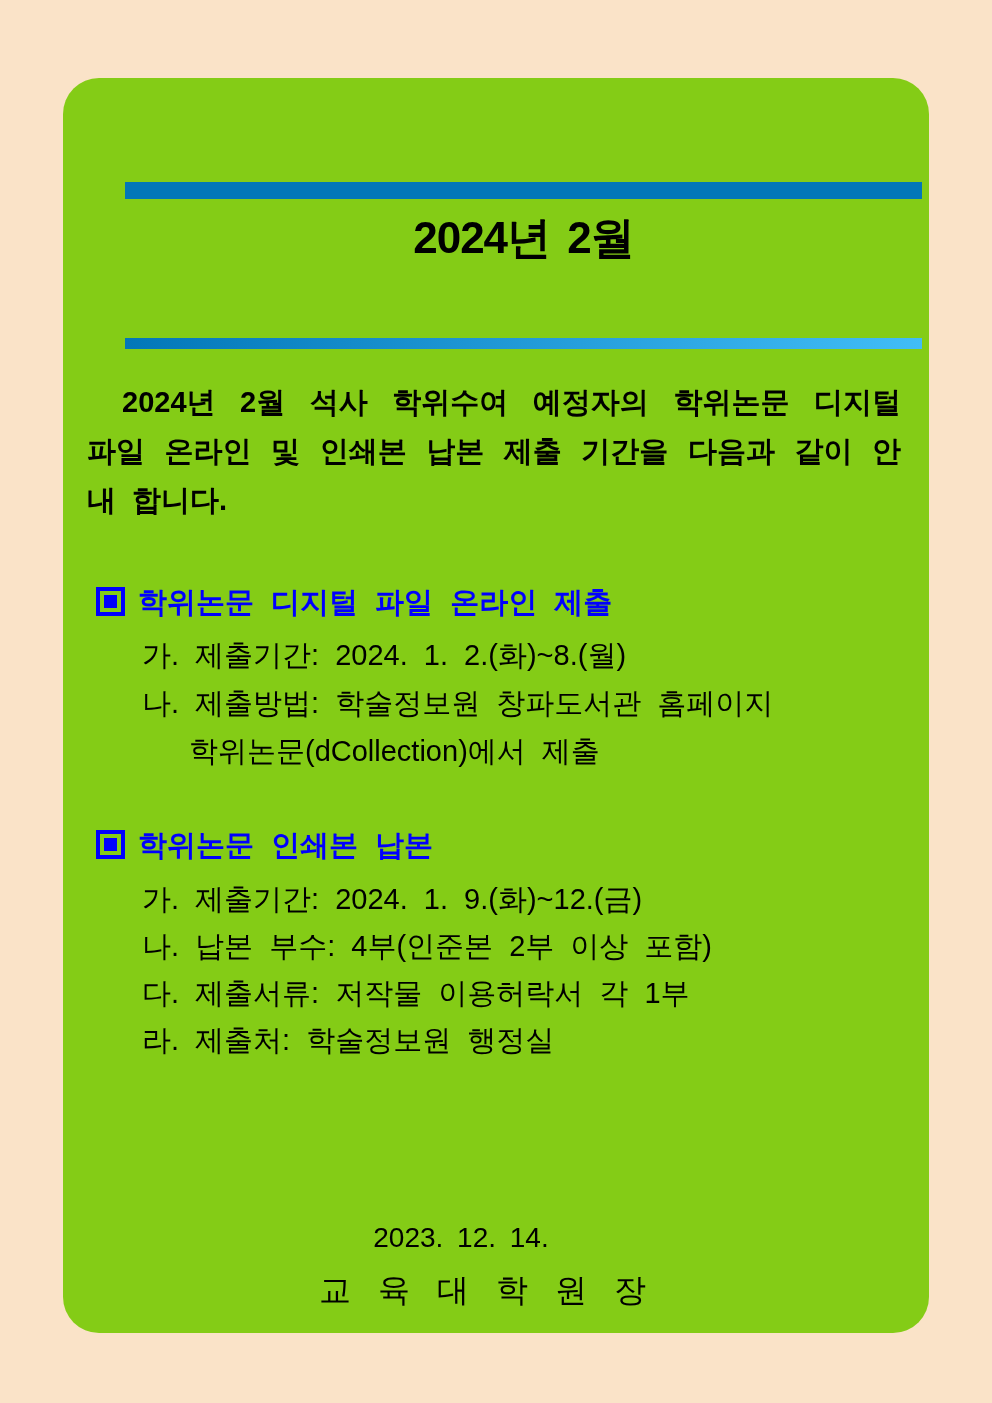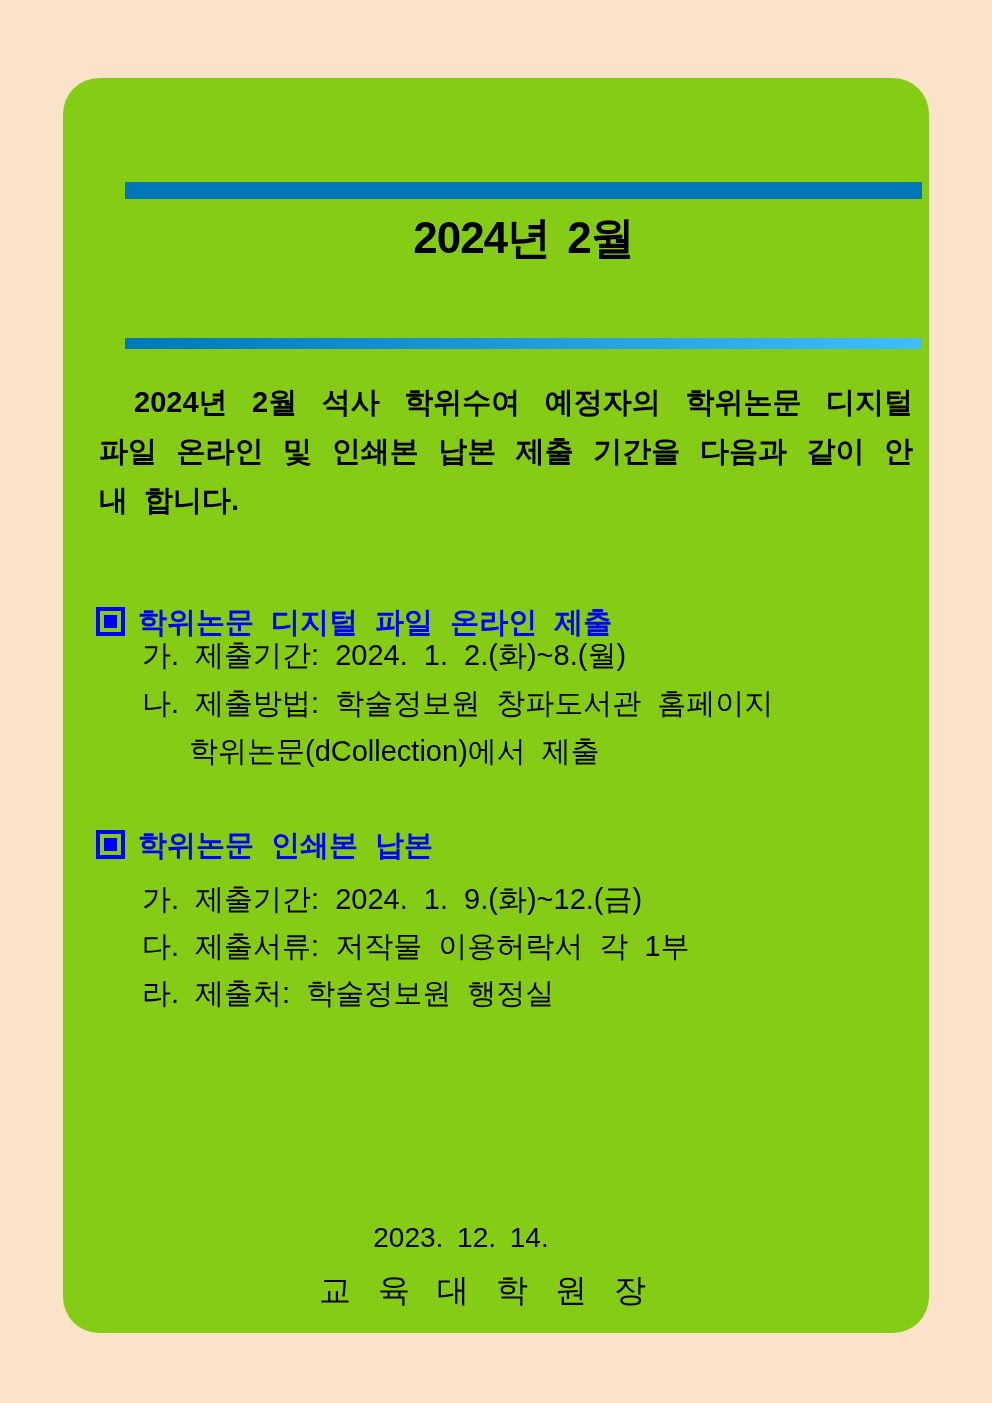--- a/index.html
+++ b/index.html
@@ -32,33 +32,33 @@
     left:62px; top:198px; width:797px;
     font-size:30px; font-weight:bold; line-height:42px;
     text-align:center; word-spacing:11px;
   }
   .gradient-bar {
     left:62px; top:260px; width:797px; height:11px;
     background:linear-gradient(to right,#0277B8,#41BDF7);
   }
 
   .intro {
-    left:36px; top:300px; width:814px;
+    left:24px; top:300px; width:814px;
     font-size:29px; font-weight:bold; line-height:49px;
     word-spacing:8px;
   }
   .intro .jline { text-align:justify; text-align-last:justify; }
   .intro .first { text-indent:35px; }
 
   .section-heading {
     left:33px; width:800px;
     color:#0000FE; font-size:29px; font-weight:bold;
     line-height:36px; word-spacing:9px; white-space:nowrap;
   }
-  .sh1 { top:506px;margin-top:20px; }
+  .sh1 { top:506px; }
   .sh2 { top:749px; }
 
   .bullet {
     display:inline-block; width:29px; height:29px;
     border:4px solid #0000FE; position:relative;
     vertical-align:-4px; margin-right:13px;
   }
   .bullet::after {
     content:""; position:absolute; left:4px; top:4px;
     width:13px; height:13px; background:#0000FE;
@@ -112,20 +112,21 @@
     <div>나. 제출방법: 학술정보원 창파도서관 홈페이지</div>
     <div class="cont">학위논문(dCollection)에서 제출</div>
   </div>
 
   <div class="abs section-heading sh2">
     <span class="bullet"></span><span>학위논문 인쇄본 납본</span>
   </div>
 
   <div class="abs items items2">
     <div>가. 제출기간: 2024. 1. 9.(화)~12.(금)</div>
+    <div>나. 납본 부수: 4부(인준본 2부 이상 포함)</div>
     <div>다. 제출서류: 저작물 이용허락서 각 1부</div>
     <div>라. 제출처: 학술정보원 행정실</div>
   </div>
 
   <div class="abs notice-date">2023. 12. 14.</div>
 
   <div class="abs signer">교육대학원장</div>
 
 </div>
 

